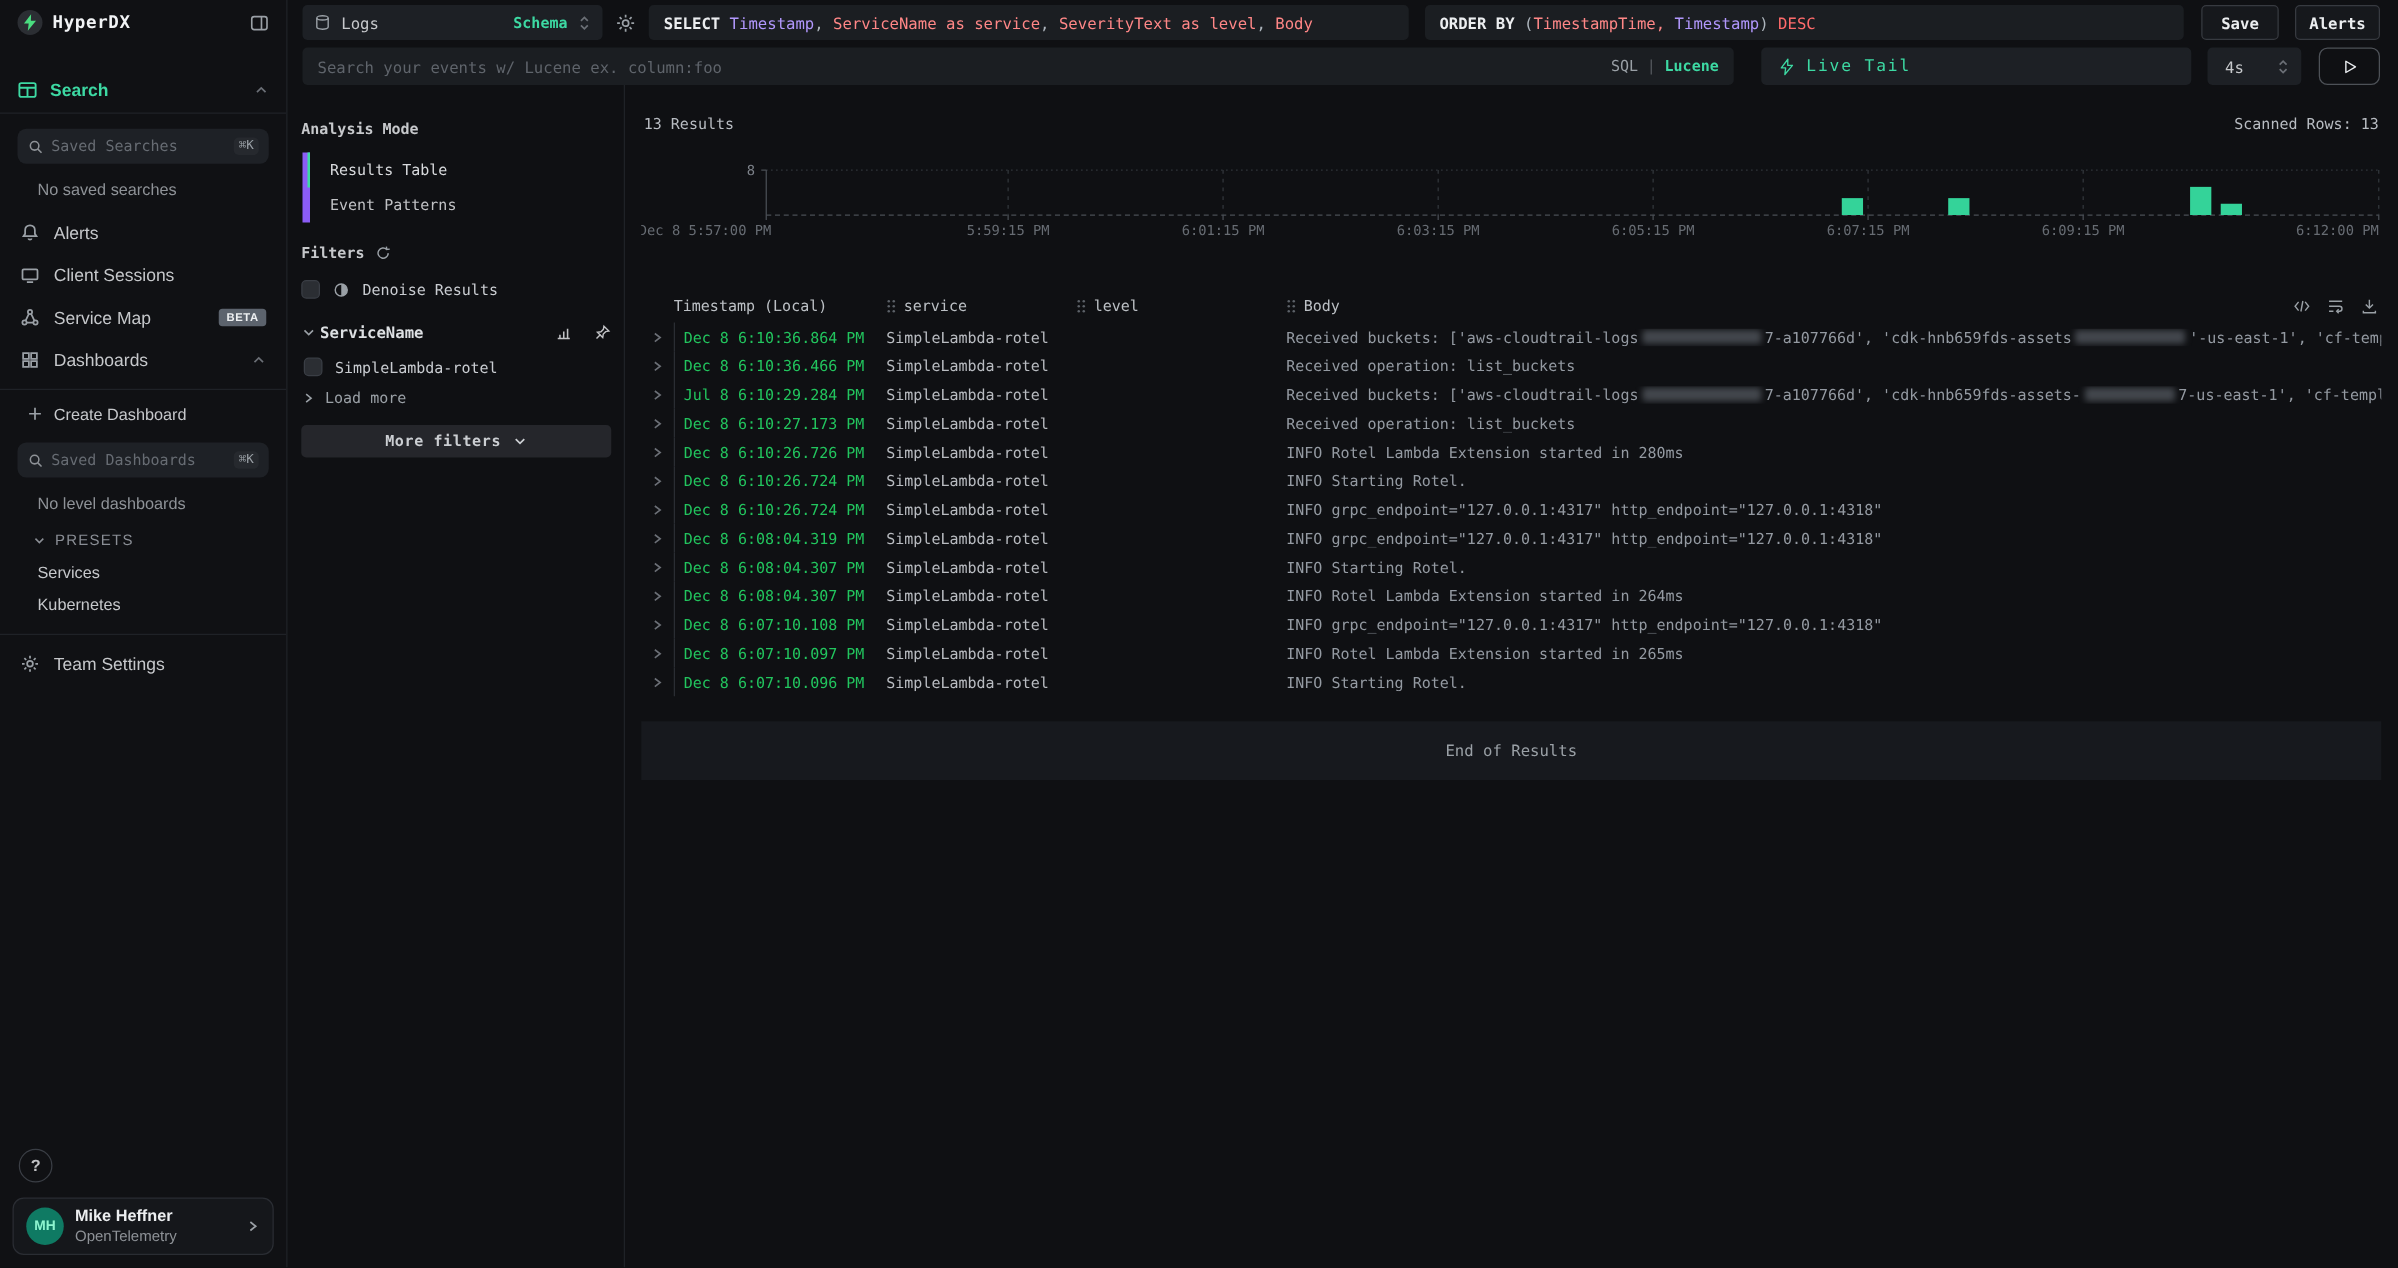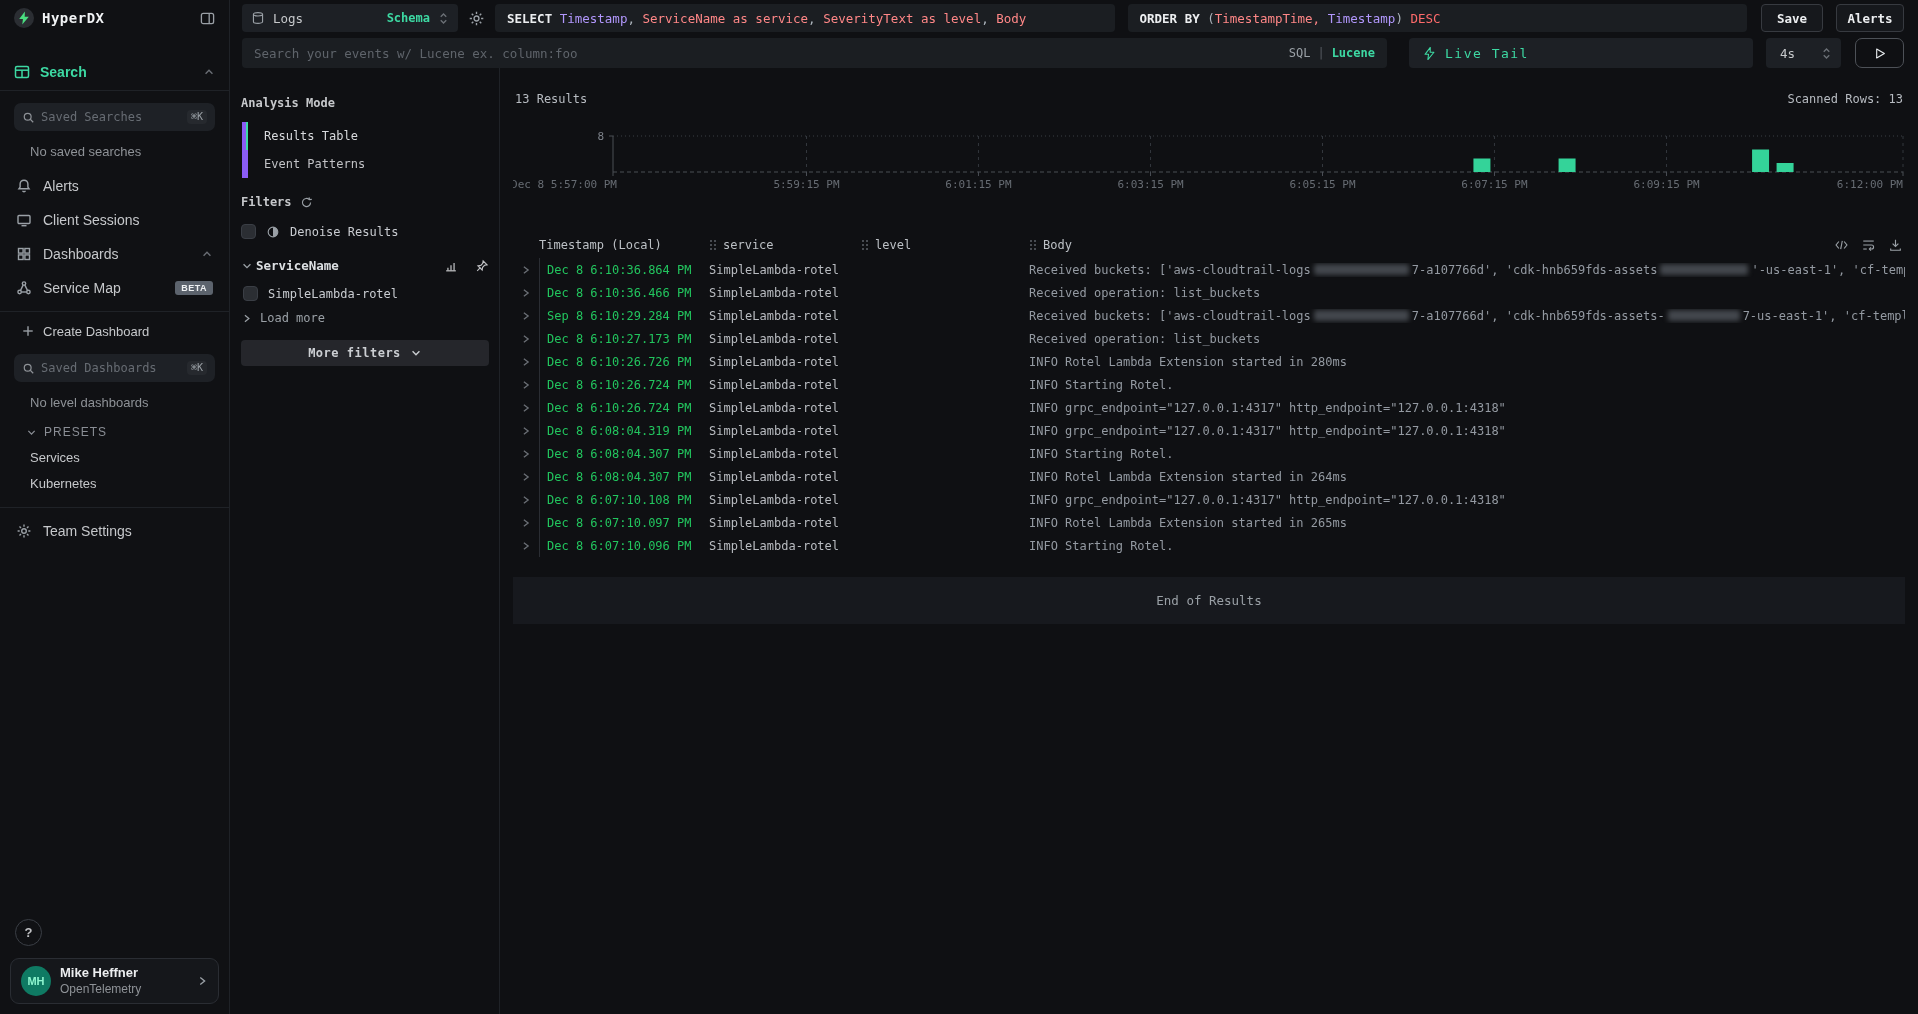--- a/index.html
+++ b/index.html
@@ -35,21 +35,21 @@
   .avatar { width:30px; height:30px; border-radius:50%; background:#0f7a63; color:#8ef5cf; font-size:11px; font-weight:bold; display:flex; align-items:center; justify-content:center; font-family:"Liberation Sans", sans-serif; }
   .user-meta { flex:1; font-family:"Liberation Sans", sans-serif; line-height:1.25; }
   .user-name { color:#eceef0; font-size:13px; font-weight:bold; }
   .user-org { color:#8e9297; font-size:12px; }
 
   
   .main-col { flex:1; display:flex; flex-direction:column; min-width:0; }
   .topbar { padding:4px 14px 0 12px; }
   .tb-row { display:flex; align-items:center; }
   .box { background:#1d2025; border-radius:4px; height:28px; display:flex; align-items:center; }
-  .logs-select { width:216px; padding:0 9px; gap:8px; cursor:pointer; }
+  .logs-select { width:240px; padding:0 9px; gap:8px; cursor:pointer; }
   .logs-select .lbl { color:#c6c8cb; font-size:12.5px; }
   .logs-select .grow { flex:1; }
   .schema-lbl { color:#3dd9a3; font-size:12px; font-weight:bold; }
   .gear-btn { margin:0 10px; cursor:pointer; }
   .sql-box { flex:1; background:#1b1e22; padding:0 12px; font-size:12.5px; white-space:pre; overflow:hidden; }
   .sql-box .kw { color:#eceef0; font-weight:bold; white-space:pre; }
   .sql-box span { white-space:pre; }
   .order-box { width:328px; margin-left:13px; }
   .btn { height:28px; background:#16181c; border:1px solid #373a40; border-radius:4px; color:#eceef0; font-weight:bold; font-size:12.5px; display:flex; align-items:center; justify-content:center; cursor:pointer; font-family:"DejaVu Sans Mono", monospace; }
   .save-btn { width:62px; margin-left:14px; }
@@ -165,43 +165,43 @@
       </div>
       <div class="nav-item">
         <svg class="ico" width="16" height="16" viewBox="0 0 16 16" fill="none" stroke="#9aa0a6" stroke-width="1.4">
             <rect x="2" y="3.5" width="12" height="8" rx="1"></rect>
             <line x1="5.5" y1="13.7" x2="10.5" y2="13.7"></line>
           </svg>
         <span>Client Sessions</span>
       </div>
       <div class="nav-item">
         <svg class="ico" width="16" height="16" viewBox="0 0 16 16" fill="none" stroke="#9aa0a6" stroke-width="1.4">
-            <rect x="2.5" y="2.5" width="4.6" height="4.6"></rect>
-            <rect x="8.9" y="2.5" width="4.6" height="4.6"></rect>
-            <rect x="2.5" y="8.9" width="4.6" height="4.6"></rect>
-            <rect x="8.9" y="8.9" width="4.6" height="4.6"></rect>
-          </svg>
-        <span>Dashboards</span>
-        <span class="grow"></span>
-        <svg width="12" height="12" viewBox="0 0 14 14" fill="none" stroke="#6b6f76" stroke-width="1.6">
-            <polyline points="3,9 7,5 11,9"></polyline>
-          </svg>
-      </div>
-      <div class="nav-item">
-        <svg class="ico" width="16" height="16" viewBox="0 0 16 16" fill="none" stroke="#9aa0a6" stroke-width="1.4">
             <circle cx="8" cy="3.6" r="1.7"></circle>
             <circle cx="3.6" cy="12" r="1.7"></circle>
             <circle cx="12.4" cy="12" r="1.7"></circle>
             <line x1="7.1" y1="5.1" x2="4.5" y2="10.5"></line>
             <line x1="8.9" y1="5.1" x2="11.5" y2="10.5"></line>
             <line x1="5.3" y1="12" x2="10.7" y2="12"></line>
           </svg>
         <span>Service Map</span>
         <span class="grow"></span>
         <span class="badge-beta">BETA</span>
+      </div>
+      <div class="nav-item">
+        <svg class="ico" width="16" height="16" viewBox="0 0 16 16" fill="none" stroke="#9aa0a6" stroke-width="1.4">
+            <rect x="2.5" y="2.5" width="4.6" height="4.6"></rect>
+            <rect x="8.9" y="2.5" width="4.6" height="4.6"></rect>
+            <rect x="2.5" y="8.9" width="4.6" height="4.6"></rect>
+            <rect x="8.9" y="8.9" width="4.6" height="4.6"></rect>
+          </svg>
+        <span>Dashboards</span>
+        <span class="grow"></span>
+        <svg width="12" height="12" viewBox="0 0 14 14" fill="none" stroke="#6b6f76" stroke-width="1.6">
+            <polyline points="3,9 7,5 11,9"></polyline>
+          </svg>
       </div>
     </div>
     <div class="sb-divider" style="margin-top:6px"></div>
 
     <div class="create-dash">
       <svg class="ico" width="12" height="12" viewBox="0 0 14 14" fill="none" stroke="#9aa0a6" stroke-width="1.6">
           <line x1="7" y1="1.5" x2="7" y2="12.5"></line>
           <line x1="1.5" y1="7" x2="12.5" y2="7"></line>
         </svg>
       <span>Create Dashboard</span>
@@ -518,21 +518,21 @@
                 <div class="c-body">
                   <span>Received operation: list_buckets</span>
                 </div>
               </div>
               <div class="trow">
                 <div class="c-exp">
                   <svg width="10" height="10" viewBox="0 0 14 14" fill="none" stroke="#6b6f76" stroke-width="1.8">
                     <polyline points="4,2.5 10,7 4,11.5"></polyline>
                   </svg>
                 </div>
-                <div class="c-ts">Sep 8 6:10:29.284 PM</div>
+                <div class="c-ts">Jul 8 6:10:29.284 PM</div>
                 <div class="c-svc">SimpleLambda-rotel</div>
                 <div class="c-lvl"></div>
                 <div class="c-body">
                   <span>Received buckets: ['aws-cloudtrail-logs</span>
                   <span class="redacted" style="width: 95px;"></span>
                   <span>7-a107766d', 'cdk-hnb659fds-assets-</span>
                   <span class="redacted" style="width: 72px;"></span>
                   <span>7-us-east-1', 'cf-templat…</span>
                 </div>
               </div>

